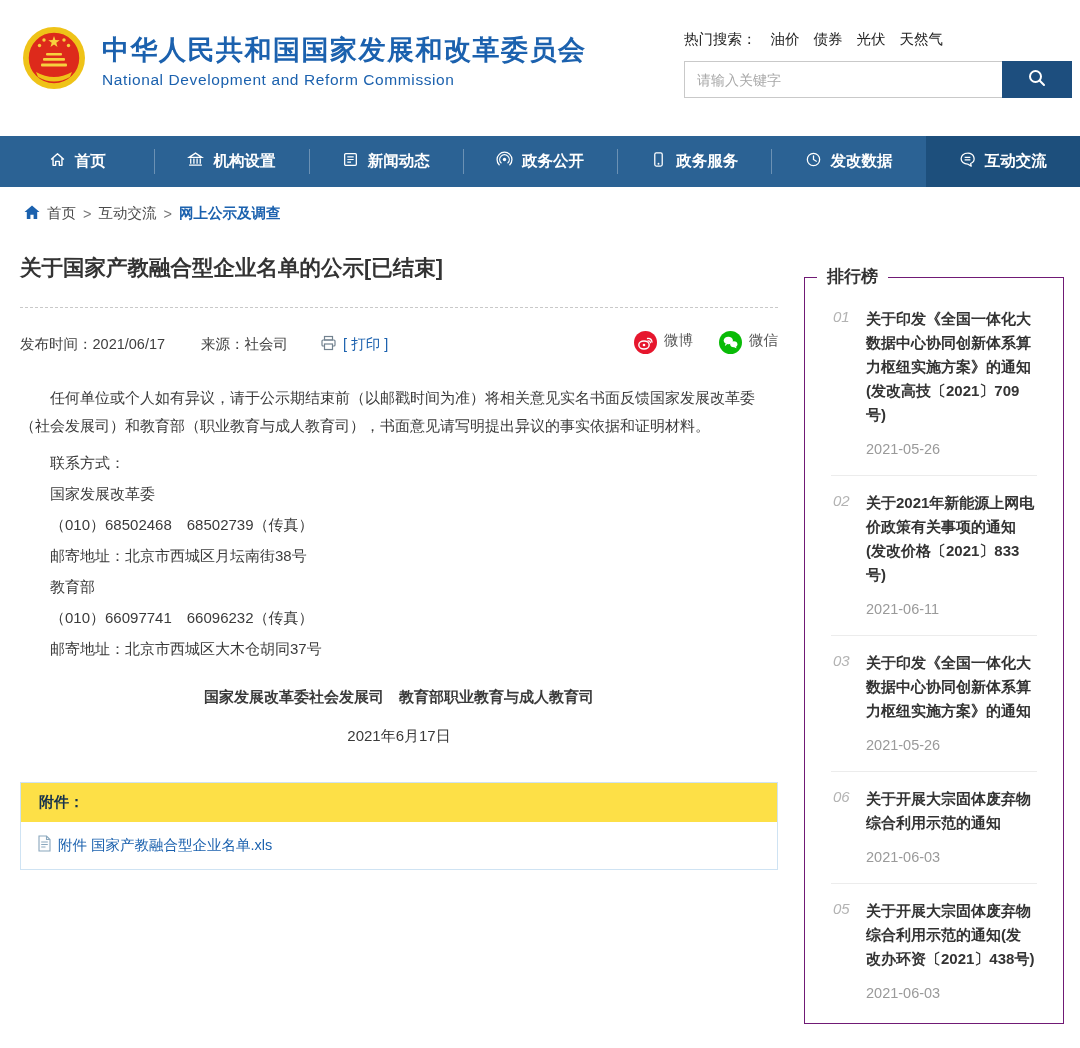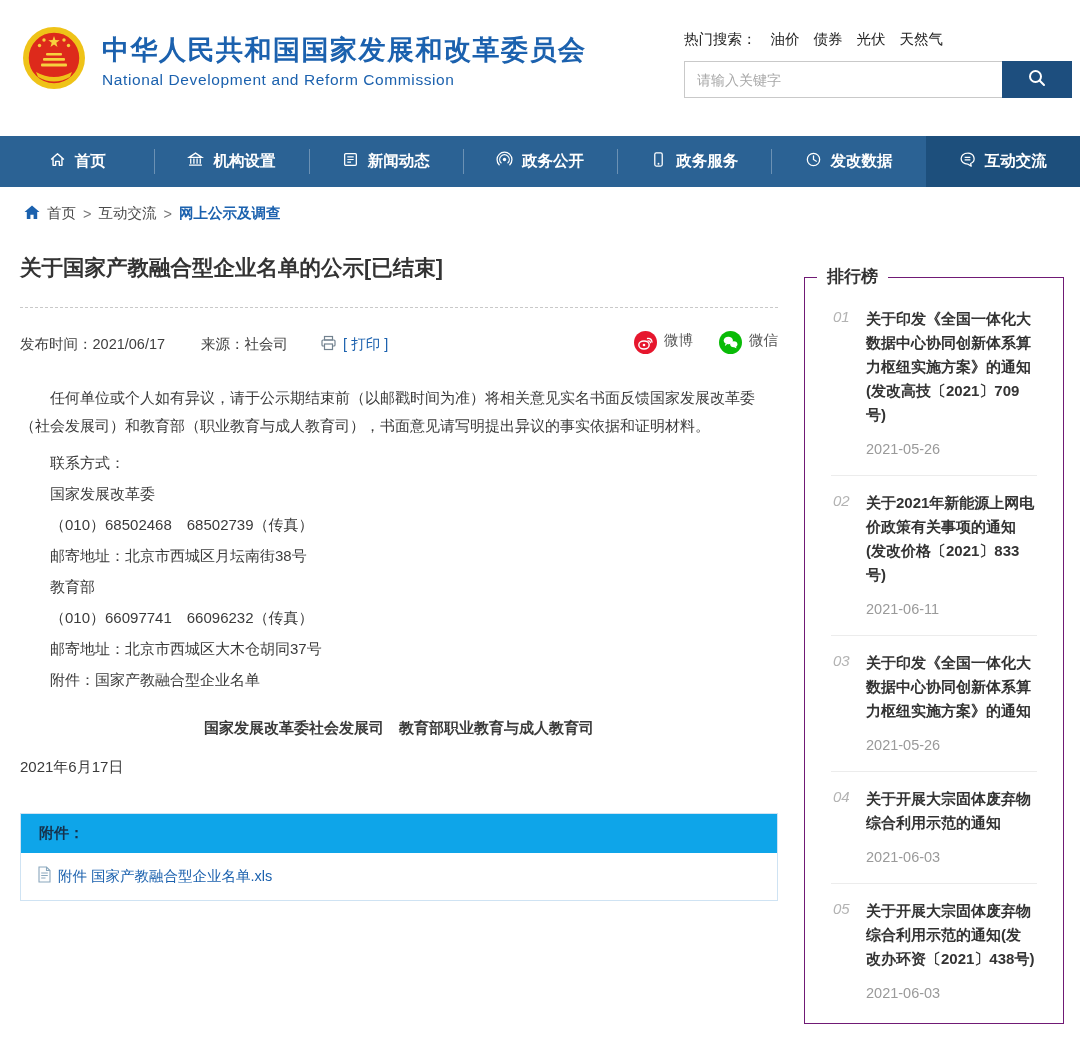--- a/index.html
+++ b/index.html
@@ -53,24 +53,24 @@
   .meta-row { display: flex; align-items: center; margin-top: 23px; font-size: 14.5px; color: #3f3f3f; }
   .meta-source { margin-left: 36px; }
   .print { margin-left: 32px; display: flex; align-items: flex-end; gap: 6px; cursor: pointer; }
   .print-label { color: #1b61ae; }
   .share { margin-left: auto; display: flex; align-items: center; gap: 26px; }
   .share-chip { display: flex; align-items: flex-start; gap: 7px; color: #555; cursor: pointer; }
   .body-text { margin-top: 27px; }
   .body-text p { font-size: 15px; line-height: 28px; color: #3a3a3a; text-indent: 2em; margin-bottom: 7px; }
   .contact-line { font-size: 15px; line-height: 31px; color: #3a3a3a; text-indent: 2em; }
   .signature { margin-top: 24px; text-align: center; font-size: 15px; color: #3a3a3a; font-weight: bold; }
-  .sign-date { margin-top: 20px; text-align: left; font-size: 15px; color: #3a3a3a; }
+  .sign-date { margin-top: 20px; text-align: center; font-size: 15px; color: #3a3a3a; }
   
   .attach-box { margin-top: 36px; border: 1px solid #cfe3f3; }
-  .attach-header { background: #0ea5e9; padding: 10px 18px; font-size: 15px; font-weight: bold; color: #16324c; }
+  .attach-header { background: #fde047; padding: 10px 18px; font-size: 15px; font-weight: bold; color: #16324c; }
   .attach-row { background: #fff; padding: 13px 16px; display: flex; align-items: center; gap: 6px; }
   .attach-link { font-size: 14.5px; color: #1b61ae; cursor: pointer; text-decoration: none; }
   
   .panel { position: relative; border: 1px solid #701a75; margin-top: 54px; padding: 14px 26px 4px; }
   .panel-title { position: absolute; top: -13px; left: 12px; background: #fff; padding: 0 10px;
     font-size: 17px; font-weight: bold; color: #333; }
   .rank-item { display: flex; padding: 15px 2px 18px; border-bottom: 1px solid #ececec; cursor: pointer; }
   .rank-item:last-child { border-bottom: none; }
   .rank-num { width: 33px; flex: none; font-size: 15px; font-style: italic; color: #b3b3b3; padding-top: 1px; }
   .rank-title { font-size: 15px; font-weight: 600; color: #333; line-height: 24px; }
@@ -219,21 +219,20 @@
 
     <div class="body-text">
       <p>任何单位或个人如有异议，请于公示期结束前（以邮戳时间为准）将相关意见实名书面反馈国家发展改革委（社会发展司）和教育部（职业教育与成人教育司），书面意见请写明提出异议的事实依据和证明材料。</p>
       <div class="contact-line">联系方式：</div>
       <div class="contact-line">国家发展改革委</div>
       <div class="contact-line">（010）68502468　68502739（传真）</div>
       <div class="contact-line">邮寄地址：北京市西城区月坛南街38号</div>
       <div class="contact-line">教育部</div>
       <div class="contact-line">（010）66097741　66096232（传真）</div>
       <div class="contact-line">邮寄地址：北京市西城区大木仓胡同37号</div>
-      <div class="contact-line">附件：国家产教融合型企业名单</div>
     </div>
 
     <div class="signature">国家发展改革委社会发展司　教育部职业教育与成人教育司</div>
     <div class="sign-date">2021年6月17日</div>
 
     <div class="attach-box">
       <div class="attach-header">附件：</div>
       <div class="attach-row">
         <span><svg width="15" height="17" viewBox="0 0 15 17">
               <path d="M2 1 H9.5 L13 4.5 V16 H2 Z" fill="#fdfdfd" stroke="#8aa7bd" stroke-width="1.1"></path>
@@ -264,21 +263,21 @@
         </div>
       </div>
       <div class="rank-item">
         <div class="rank-num">03</div>
         <div>
           <div class="rank-title">关于印发《全国一体化大数据中心协同创新体系算力枢纽实施方案》的通知</div>
           <div class="rank-date">2021-05-26</div>
         </div>
       </div>
       <div class="rank-item">
-        <div class="rank-num">04</div>
+        <div class="rank-num">06</div>
         <div>
           <div class="rank-title">关于开展大宗固体废弃物综合利用示范的通知</div>
           <div class="rank-date">2021-06-03</div>
         </div>
       </div>
       <div class="rank-item">
         <div class="rank-num">05</div>
         <div>
           <div class="rank-title">关于开展大宗固体废弃物综合利用示范的通知(发改办环资〔2021〕438号)</div>
           <div class="rank-date">2021-06-03</div>

